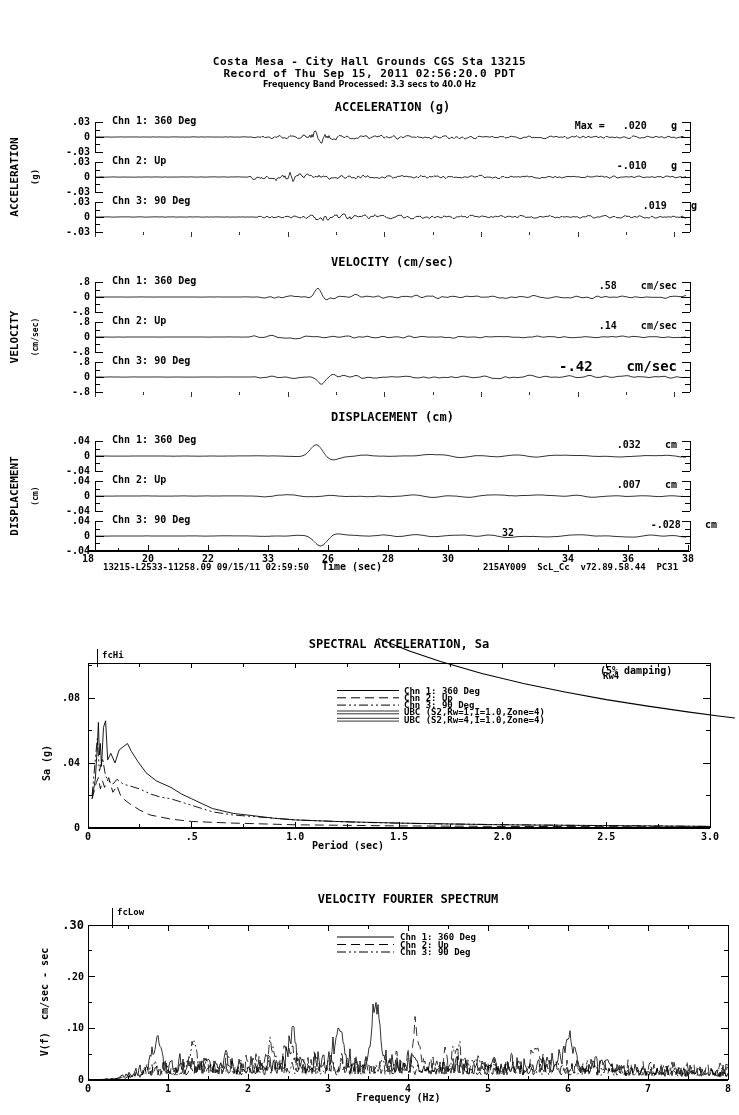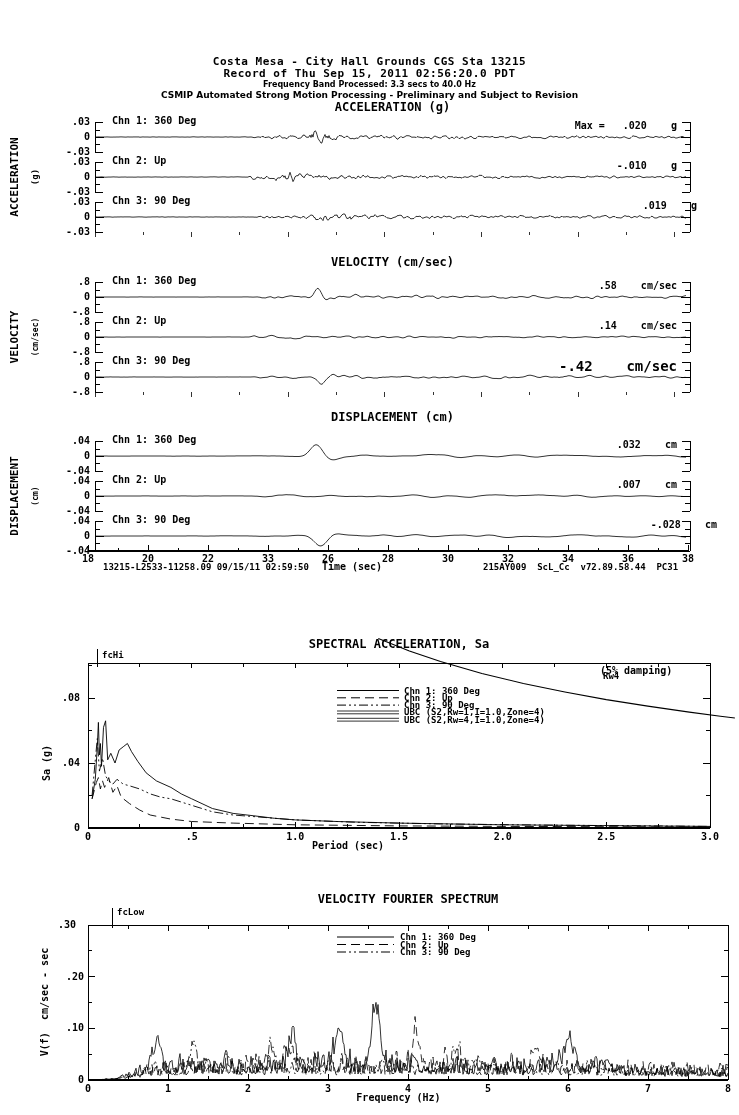--- a/index.html
+++ b/index.html
@@ -37,21 +37,20 @@
 </style>
 </head>
 <body>
 
 <div id="page">
 
   <div id="header">
     <div class="h1">Costa Mesa - City Hall Grounds      CGS Sta 13215</div>
     <div class="h2">Record of Thu Sep 15, 2011 02:56:20.0 PDT</div>
     <div class="h3">Frequency Band Processed: 3.3 secs to 40.0 Hz</div>
-    <div class="h4">CSMIP Automated Strong Motion Processing - Preliminary and Subject to Revision</div>
   </div>
 
   <div class="title" id="title-acc">ACCELERATION (g)</div>
   <div class="title" id="title-vel">VELOCITY (cm/sec)</div>
   <div class="title" id="title-disp">DISPLACEMENT (cm)</div>
   <div class="title" id="title-sa">SPECTRAL ACCELERATION, Sa</div>
   <div class="title" id="title-fr">VELOCITY FOURIER SPECTRUM</div>
 
   <div class="vlab" id="vlab-acc">ACCELERATION</div>
   <div class="vlab" id="vlab-accu">(g)</div>
@@ -118,40 +117,40 @@
       <div style="position: absolute; left: 90px; top: 551px; font-size: 10px; font-weight: bold; white-space: pre; line-height: 1; transform: translate(-100%, -50%);">-.04</div>
       <div style="position: absolute; left: 112px; top: 520px; font-size: 10px; font-weight: bold; white-space: pre; line-height: 1; transform: translate(0px, -50%);">Chn 3: 90 Deg</div>
       <div style="position: absolute; left: 677px; top: 525px; font-size: 10px; font-weight: bold; white-space: pre; line-height: 1; transform: translate(-100%, -50%); margin-left: 40px;">-.028    cm</div>
       <div style="position: absolute; left: 88px; top: 559px; font-size: 10px; font-weight: bold; white-space: pre; line-height: 1; transform: translate(-50%, -50%);">18</div>
       <div style="position: absolute; left: 148px; top: 559px; font-size: 10px; font-weight: bold; white-space: pre; line-height: 1; transform: translate(-50%, -50%);">20</div>
       <div style="position: absolute; left: 208px; top: 559px; font-size: 10px; font-weight: bold; white-space: pre; line-height: 1; transform: translate(-50%, -50%);">22</div>
       <div style="position: absolute; left: 268px; top: 559px; font-size: 10px; font-weight: bold; white-space: pre; line-height: 1; transform: translate(-50%, -50%);">33</div>
       <div style="position: absolute; left: 328px; top: 559px; font-size: 10px; font-weight: bold; white-space: pre; line-height: 1; transform: translate(-50%, -50%);">26</div>
       <div style="position: absolute; left: 388px; top: 559px; font-size: 10px; font-weight: bold; white-space: pre; line-height: 1; transform: translate(-50%, -50%);">28</div>
       <div style="position: absolute; left: 448px; top: 559px; font-size: 10px; font-weight: bold; white-space: pre; line-height: 1; transform: translate(-50%, -50%);">30</div>
-      <div style="position: absolute; left: 508px; top: 559px; font-size: 10px; font-weight: bold; white-space: pre; line-height: 1; transform: translate(-50%, -50%);">32</div>
+      <div style="position: absolute; left: 508px; top: 533px; font-size: 10px; font-weight: bold; white-space: pre; line-height: 1; transform: translate(-50%, -50%);">32</div>
       <div style="position: absolute; left: 568px; top: 559px; font-size: 10px; font-weight: bold; white-space: pre; line-height: 1; transform: translate(-50%, -50%);">34</div>
       <div style="position: absolute; left: 628px; top: 559px; font-size: 10px; font-weight: bold; white-space: pre; line-height: 1; transform: translate(-50%, -50%);">36</div>
       <div style="position: absolute; left: 688px; top: 559px; font-size: 10px; font-weight: bold; white-space: pre; line-height: 1; transform: translate(-50%, -50%);">38</div>
       <div style="position: absolute; left: 80px; top: 698px; font-size: 10px; font-weight: bold; white-space: pre; line-height: 1; transform: translate(-100%, -50%);">.08</div>
       <div style="position: absolute; left: 80px; top: 763px; font-size: 10px; font-weight: bold; white-space: pre; line-height: 1; transform: translate(-100%, -50%);">.04</div>
       <div style="position: absolute; left: 80px; top: 828px; font-size: 10px; font-weight: bold; white-space: pre; line-height: 1; transform: translate(-100%, -50%);">0</div>
       <div style="position: absolute; left: 88px; top: 837px; font-size: 10px; font-weight: bold; white-space: pre; line-height: 1; transform: translate(-50%, -50%);">0</div>
       <div style="position: absolute; left: 191.667px; top: 837px; font-size: 10px; font-weight: bold; white-space: pre; line-height: 1; transform: translate(-50%, -50%);">.5</div>
       <div style="position: absolute; left: 295.333px; top: 837px; font-size: 10px; font-weight: bold; white-space: pre; line-height: 1; transform: translate(-50%, -50%);">1.0</div>
       <div style="position: absolute; left: 399px; top: 837px; font-size: 10px; font-weight: bold; white-space: pre; line-height: 1; transform: translate(-50%, -50%);">1.5</div>
       <div style="position: absolute; left: 502.667px; top: 837px; font-size: 10px; font-weight: bold; white-space: pre; line-height: 1; transform: translate(-50%, -50%);">2.0</div>
       <div style="position: absolute; left: 606.333px; top: 837px; font-size: 10px; font-weight: bold; white-space: pre; line-height: 1; transform: translate(-50%, -50%);">2.5</div>
       <div style="position: absolute; left: 710px; top: 837px; font-size: 10px; font-weight: bold; white-space: pre; line-height: 1; transform: translate(-50%, -50%);">3.0</div>
       <div style="position: absolute; left: 404px; top: 690.5px; font-size: 9px; font-weight: bold; white-space: pre; line-height: 1; transform: translate(0px, -50%);">Chn 1: 360 Deg</div>
       <div style="position: absolute; left: 404px; top: 697.8px; font-size: 9px; font-weight: bold; white-space: pre; line-height: 1; transform: translate(0px, -50%);">Chn 2: Up</div>
       <div style="position: absolute; left: 404px; top: 705.1px; font-size: 9px; font-weight: bold; white-space: pre; line-height: 1; transform: translate(0px, -50%);">Chn 3: 90 Deg</div>
       <div style="position: absolute; left: 404px; top: 712.4px; font-size: 9px; font-weight: bold; white-space: pre; line-height: 1; transform: translate(0px, -50%);">UBC (S2,Rw=1,I=1.0,Zone=4)</div>
       <div style="position: absolute; left: 404px; top: 719.7px; font-size: 9px; font-weight: bold; white-space: pre; line-height: 1; transform: translate(0px, -50%);">UBC (S2,Rw=4,I=1.0,Zone=4)</div>
-      <div style="position: absolute; left: 76px; top: 925px; font-size: 10px; font-weight: bold; white-space: pre; line-height: 1; transform: translate(-100%, -50%);">.30</div>
+      <div style="position: absolute; left: 84px; top: 925px; font-size: 12px; font-weight: bold; white-space: pre; line-height: 1; transform: translate(-100%, -50%);">.30</div>
       <div style="position: absolute; left: 84px; top: 976.667px; font-size: 10px; font-weight: bold; white-space: pre; line-height: 1; transform: translate(-100%, -50%);">.20</div>
       <div style="position: absolute; left: 84px; top: 1028.33px; font-size: 10px; font-weight: bold; white-space: pre; line-height: 1; transform: translate(-100%, -50%);">.10</div>
       <div style="position: absolute; left: 84px; top: 1080px; font-size: 10px; font-weight: bold; white-space: pre; line-height: 1; transform: translate(-100%, -50%);">0</div>
       <div style="position: absolute; left: 88px; top: 1089px; font-size: 10px; font-weight: bold; white-space: pre; line-height: 1; transform: translate(-50%, -50%);">0</div>
       <div style="position: absolute; left: 168px; top: 1089px; font-size: 10px; font-weight: bold; white-space: pre; line-height: 1; transform: translate(-50%, -50%);">1</div>
       <div style="position: absolute; left: 248px; top: 1089px; font-size: 10px; font-weight: bold; white-space: pre; line-height: 1; transform: translate(-50%, -50%);">2</div>
       <div style="position: absolute; left: 328px; top: 1089px; font-size: 10px; font-weight: bold; white-space: pre; line-height: 1; transform: translate(-50%, -50%);">3</div>
       <div style="position: absolute; left: 408px; top: 1089px; font-size: 10px; font-weight: bold; white-space: pre; line-height: 1; transform: translate(-50%, -50%);">4</div>
       <div style="position: absolute; left: 488px; top: 1089px; font-size: 10px; font-weight: bold; white-space: pre; line-height: 1; transform: translate(-50%, -50%);">5</div>
       <div style="position: absolute; left: 568px; top: 1089px; font-size: 10px; font-weight: bold; white-space: pre; line-height: 1; transform: translate(-50%, -50%);">6</div>

